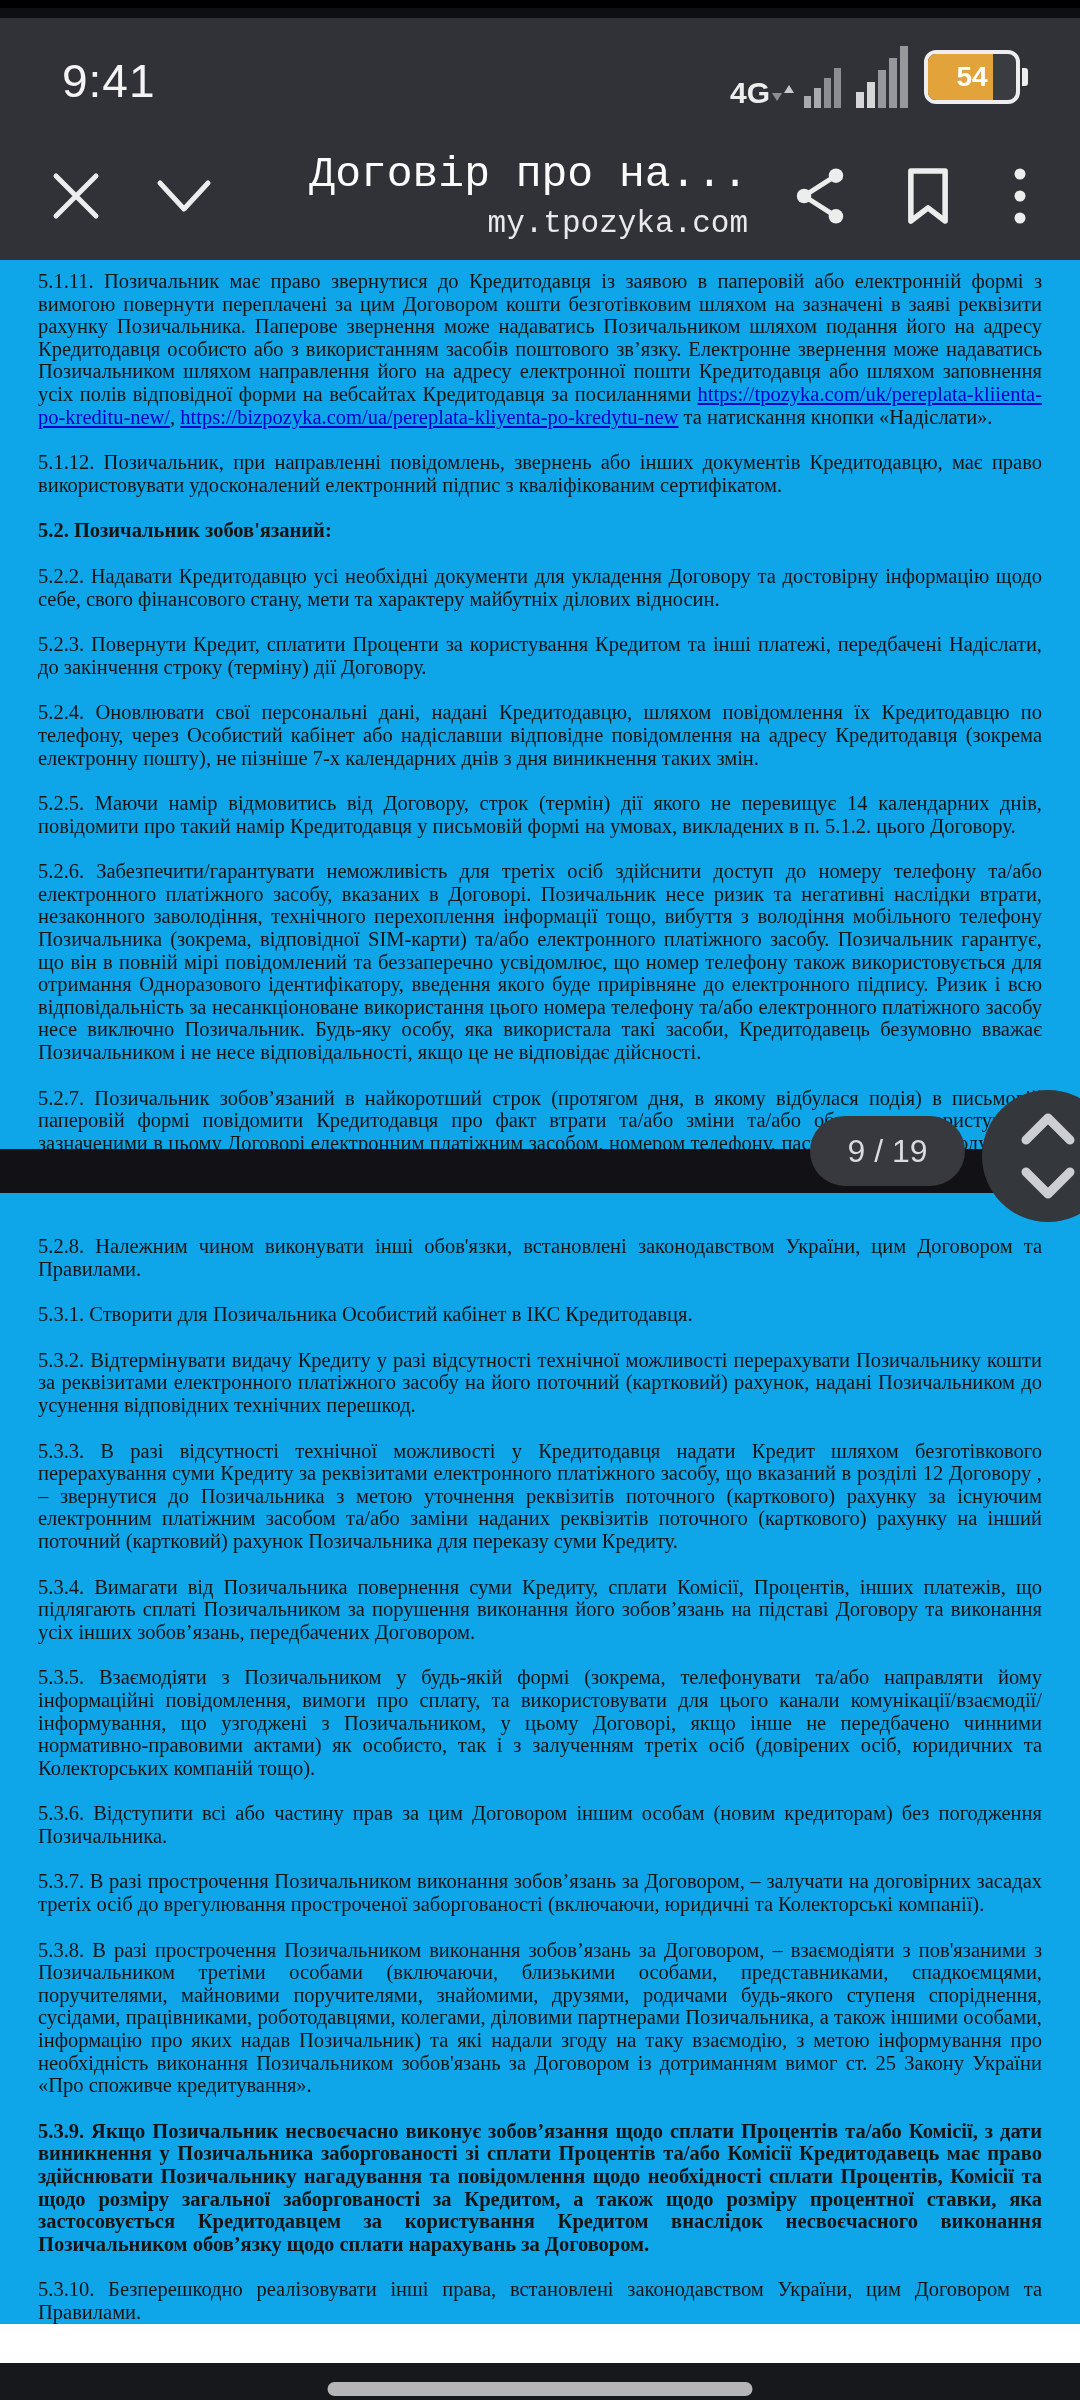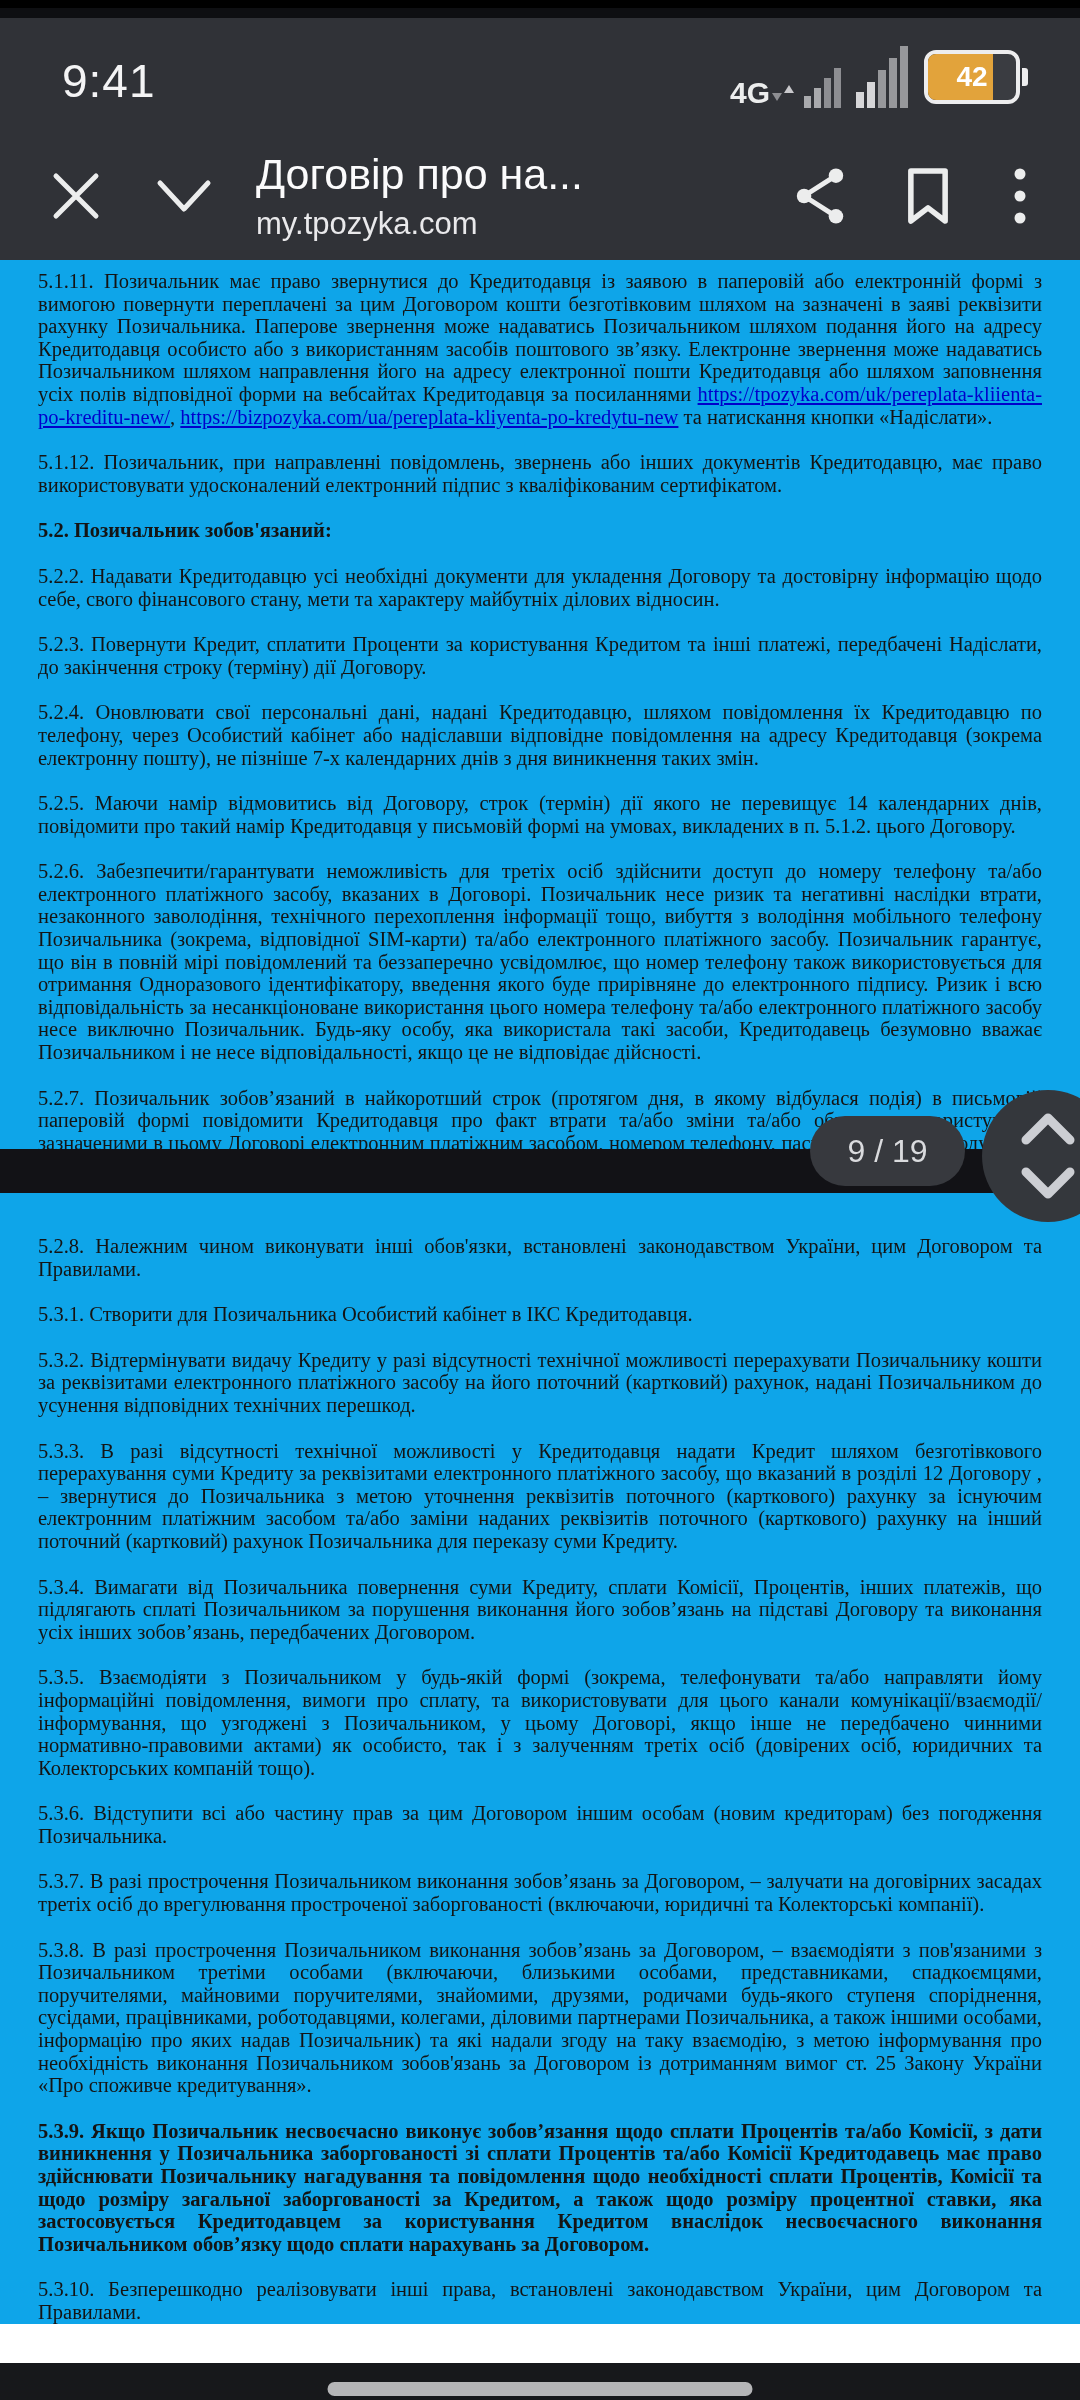--- a/index.html
+++ b/index.html
@@ -25,21 +25,21 @@
     background:#3a3c41;display:flex;align-items:center;overflow:hidden;
   }
   .battery-fill{position:absolute;left:0;top:0;bottom:0;background:#e2a33b;}
   .battery-num{position:relative;width:100%;text-align:center;font-size:28px;font-weight:bold;color:#fff;z-index:1;}
   .battery-nub{width:6px;height:18px;background:#ededee;border-radius:0 3px 3px 0;margin-left:2px;}
   .toolbar{
     position:absolute;left:0;right:0;top:128px;height:120px;
     display:flex;align-items:center;padding:0 40px;box-sizing:border-box;gap:36px;
   }
   .tb-icon{flex:0 0 auto;display:flex;align-items:center;justify-content:center;width:72px;height:90px;cursor:pointer;}
-  .tb-title-block{flex:1 1 auto;min-width:0;text-align:left;line-height:1.15;overflow:hidden;}
+  .tb-title-block{flex:1 1 auto;min-width:0;text-align:right;line-height:1.15;overflow:hidden;font-family:Liberation Mono, monospace;}
   .tb-title{font-size:43px;color:#fbfbfc;white-space:nowrap;overflow:hidden;}
   .tb-url{font-size:31px;color:#e9e9eb;white-space:nowrap;overflow:hidden;margin-top:6px;}
   
   .doc-area{position:absolute;top:252px;left:0;width:1080px;bottom:45px;background:#fff;overflow:hidden;}
   .doc-page{
     background:#0ea5e9;box-sizing:border-box;padding:10px 38px 0 38px;
     font-family:"Liberation Serif","DejaVu Serif",serif;color:#141414;
   }
   .page-9{height:889px;overflow:hidden;}
   .page-10{padding-top:42px;}
@@ -96,21 +96,21 @@
             <rect x="0" y="46" width="8" height="16" fill="#d6d6d8"></rect>
             <rect x="11" y="36" width="8" height="26" fill="#d6d6d8"></rect>
             <rect x="22" y="24" width="8" height="38" fill="#97989b"></rect>
             <rect x="33" y="12" width="8" height="50" fill="#97989b"></rect>
             <rect x="44" y="0" width="8" height="62" fill="#97989b"></rect>
           </svg>
         </div>
         <div style="display:flex;align-items:center;">
           <div class="battery">
             <div class="battery-fill" id="battery-fill" style="width: 74%; background: rgb(226, 163, 59);"></div>
-            <div class="battery-num">42</div>
+            <div class="battery-num">54</div>
           </div>
           <div class="battery-nub"></div>
         </div>
       </div>
     </div>
 
     <div class="toolbar">
       <div class="tb-icon">
         <svg width="52" height="52" viewBox="0 0 52 52">
           <path d="M6 6 L46 46 M46 6 L6 46" stroke="#eceded" stroke-width="5" stroke-linecap="round" fill="none"></path>

